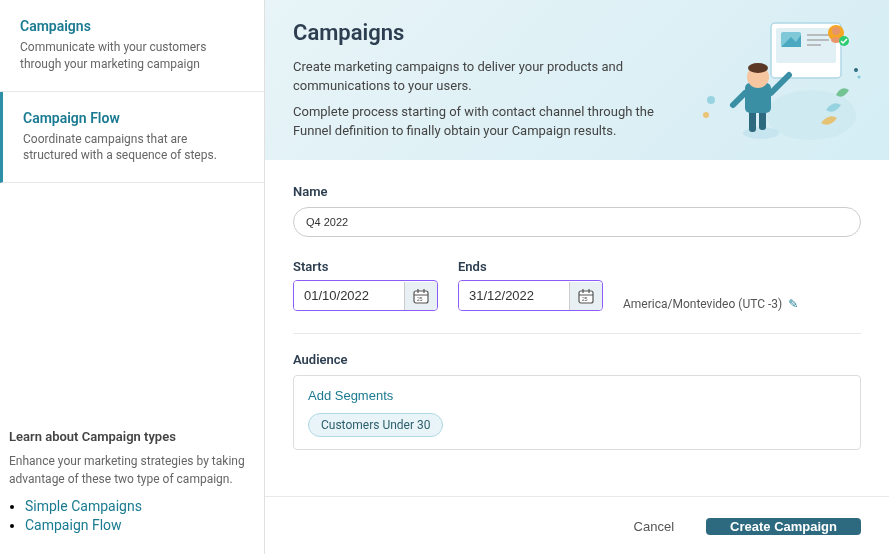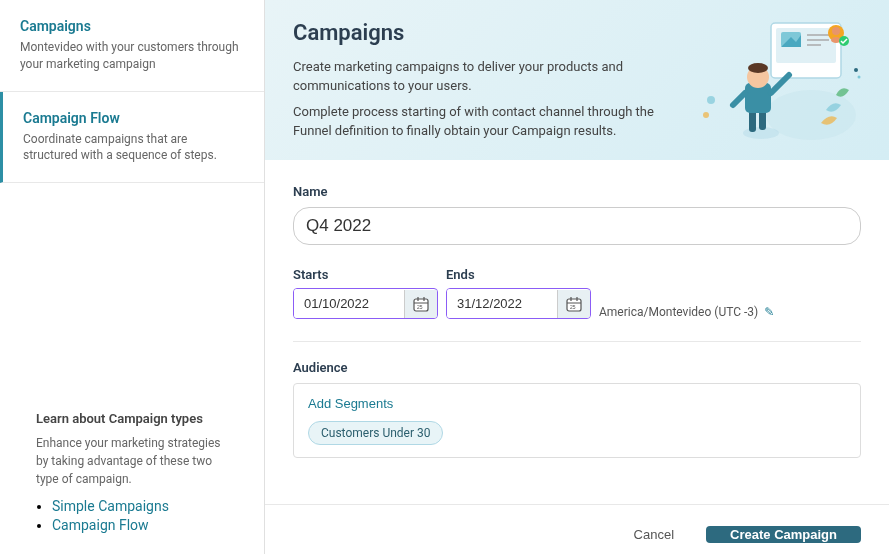--- a/index.html
+++ b/index.html
@@ -41,21 +41,21 @@
       margin-bottom: 5px;
     }
 
     .sidebar-item-desc {
       font-size: 12px;
       color: #666;
       line-height: 1.4;
     }
 
     .sidebar-learn {
-      padding: 18px 36px;
+      padding: 18px 9px;
       margin-top: auto;
     }
 
     .sidebar-learn-title {
       font-size: 13px;
       font-weight: 600;
       color: #444;
       margin-bottom: 8px;
     }
 
@@ -149,28 +149,28 @@
       color: #2c3e50;
       margin-bottom: 8px;
       display: block;
     }
 
     .form-input {
       width: 100%;
       padding: 8px 12px;
       border: 1px solid #ccc;
       border-radius: 16px;
-      font-size: 17px;
+      font-size: 11px;
       color: #333;
       outline: none;
     }
 
     .date-row {
       display: flex;
-      gap: 8px;
+      gap: 20px;
       align-items: flex-start;
       margin-bottom: 22px;
     }
 
     .date-group {
       display: flex;
       flex-direction: column;
     }
 
     .date-label {
@@ -290,21 +290,21 @@
       margin: 0;
     }
   </style>
 </head>
 <body>
 
 <aside class="sidebar">
 
   <div class="sidebar-item">
     <div class="sidebar-item-title">Campaigns</div>
-    <div class="sidebar-item-desc">Montevideo with your customers through your marketing campaign</div>
+    <div class="sidebar-item-desc">Communicate with your customers through your marketing campaign</div>
   </div>
 
   <div class="sidebar-item active">
     <div class="sidebar-item-title">Campaign Flow</div>
     <div class="sidebar-item-desc">Coordinate campaigns that are structured with a sequence of steps.</div>
   </div>
 
   <div style="flex:1"></div>
 
   <div class="sidebar-learn">

